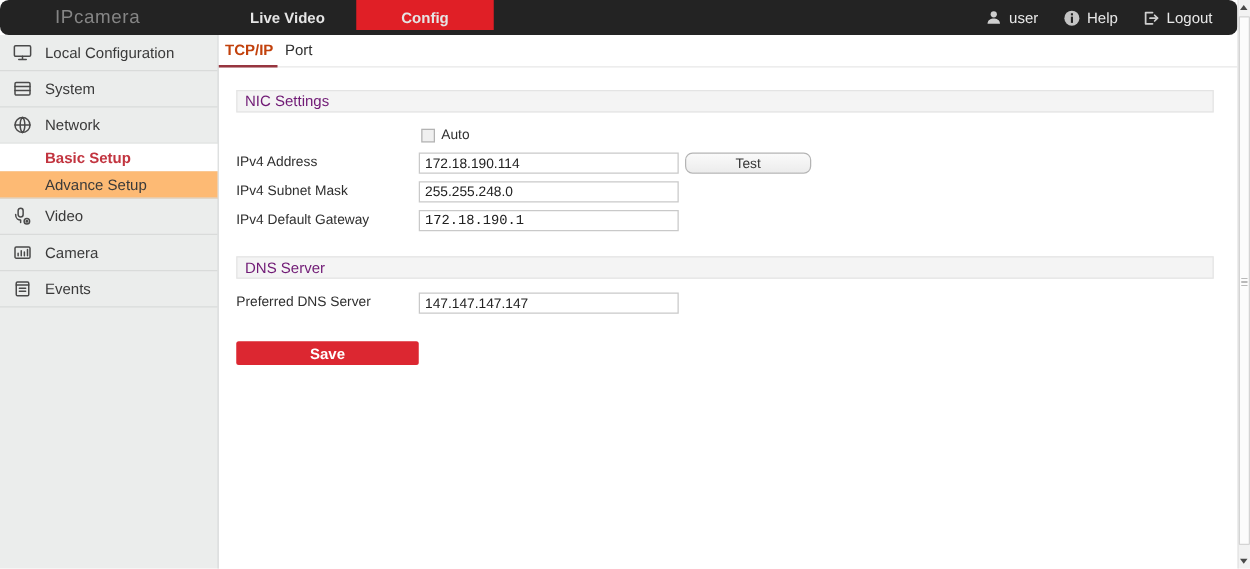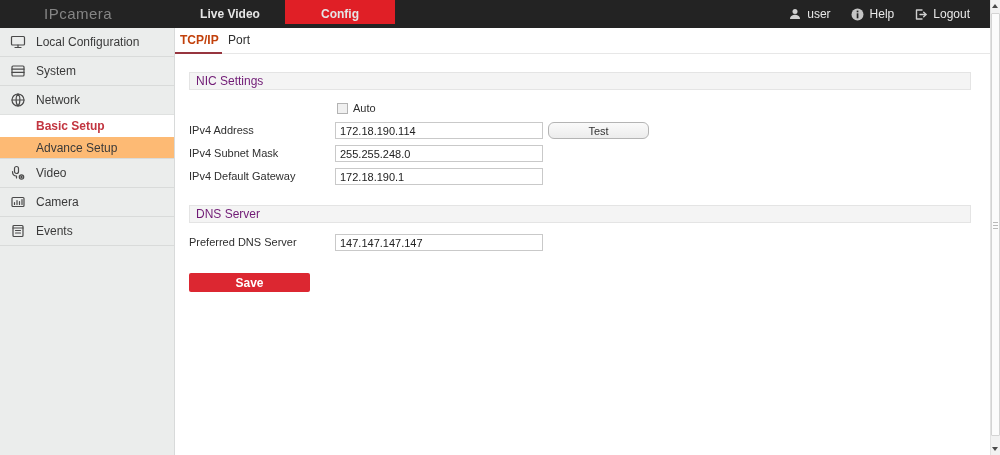--- a/index.html
+++ b/index.html
@@ -1,21 +1,21 @@
 <!DOCTYPE html>
 <html><head>
 <meta charset="utf-8">
 <style>
   * { margin:0; padding:0; box-sizing:border-box; }
   html,body { width:1000px; height:455px; overflow:hidden; background:#fff;
               font-family:"Liberation Sans", sans-serif; }
   .page { position:relative; width:1000px; height:455px; }
 
   
-  .topbar { position:absolute; left:0; top:0; width:990px; height:28px; background:#232323; }
+  .topbar { position:absolute; left:0; top:0; width:990px; height:28px; background:#232323;border-radius:7px; }
   .logo { position:absolute; left:44px; top:0; line-height:28px; font-size:15px;
           color:#858585; letter-spacing:.5px; }
   .top-tab { position:absolute; top:0; width:110px; height:24px; line-height:28px;
              text-align:center; color:#e5e5e5; font-size:12px; font-weight:bold; cursor:pointer; }
   .top-tab.live { left:175px; }
   .top-tab.config { left:285px; background:#e01f26; }
   .top-right { position:absolute; right:20px; top:0; height:28px; display:flex;
                align-items:center; gap:20px; }
   .tr-item { display:flex; align-items:center; gap:6px; color:#e8e8e8; font-size:12px; cursor:pointer; }
   .tr-item svg { display:block; }
@@ -44,31 +44,31 @@
                     padding-left:6px; font-size:12px; color:#701a75; }
   .sh-nic { top:72px; }
   .sh-dns { top:205px; }
 
   .form-label { position:absolute; left:189px; width:140px; font-size:11px; color:#2f2f2f; line-height:17px; }
   .text-input { position:absolute; left:335px; width:208px; height:17px;
                 border:1px solid #c9c9c9; font-size:11px; padding:0 4px; color:#222;
                 font-family:"Liberation Sans", sans-serif; background:#fff; }
   .lbl-r1 { top:122px; } .in-r1 { top:122px; }
   .lbl-r2 { top:145px; } .in-r2 { top:145px; }
-  .lbl-r3 { top:168px; } .in-r3 { top:168px; }
+  .lbl-r3 { top:168px; } .in-r3 { top:168px;font-family:Liberation Mono, monospace; }
   .lbl-dns { top:234px; } .in-dns { top:234px; }
 
   .auto-box { position:absolute; left:337px; top:103px; width:11px; height:11px;
               background:#f0f0f0; border:1px solid #b3b3b3; cursor:pointer; }
   .auto-label { position:absolute; left:353px; top:101px; font-size:11px; color:#2f2f2f; line-height:15px; }
 
   .test-btn { position:absolute; left:548px; top:122px; width:101px; height:17px;
               border:1px solid #b4b4b4; border-radius:6px; background:linear-gradient(#fafafa,#ececec);
               font-size:11px; color:#333; font-family:"Liberation Sans", sans-serif; cursor:pointer; }
-  .save-btn { position:absolute; left:189px; top:273px; width:121px; height:19px;
+  .save-btn { position:absolute; left:189px; top:273px; width:146px; height:19px;
               background:#dc2731; border:none; border-radius:2px; color:#fff;
               font-size:12px; font-weight:bold; font-family:"Liberation Sans", sans-serif; cursor:pointer; }
 
   
   .scrollbar { position:absolute; right:0; top:0; width:10px; height:455px;
                background:#f2f2f2; border-left:1px solid #e2e2e2; }
   .sb-up, .sb-down { position:absolute; left:0; width:9px; height:12px; cursor:pointer; }
   .sb-up { top:0; } .sb-down { bottom:0; }
   .sb-up::after { content:""; position:absolute; left:1px; top:4px;
                   border-left:3px solid transparent; border-right:3px solid transparent;

